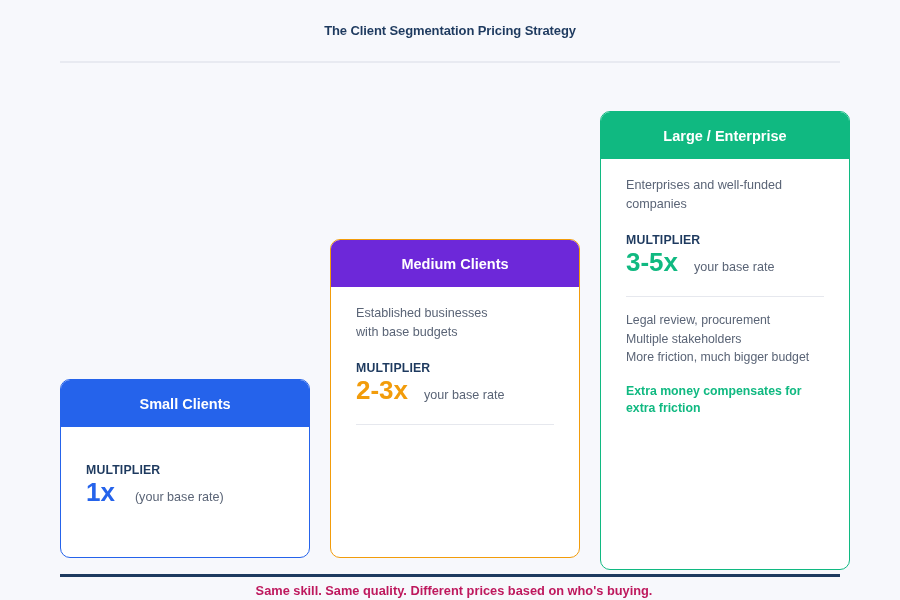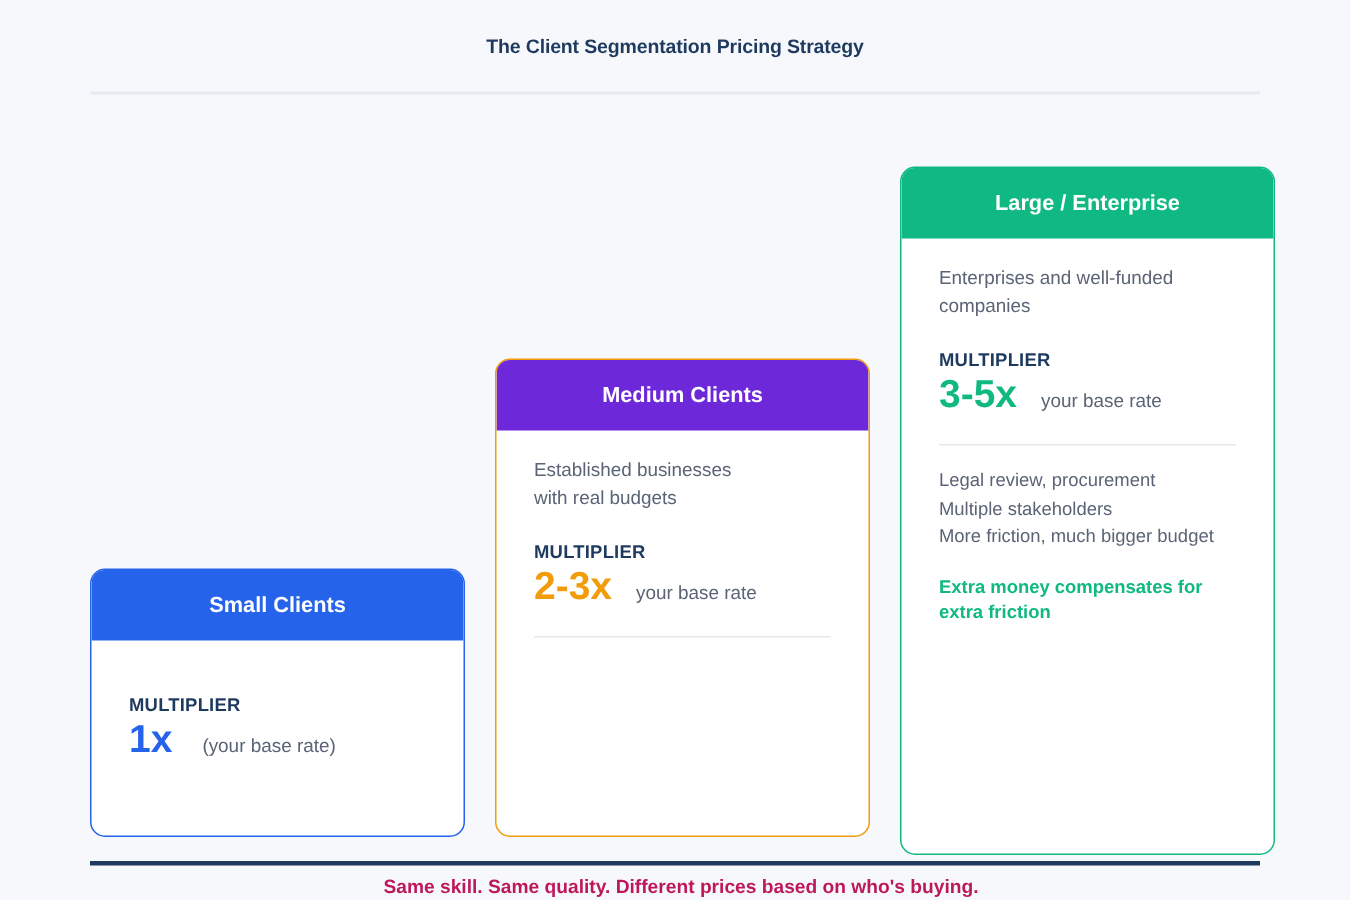--- a/index.html
+++ b/index.html
@@ -196,21 +196,21 @@
       <span class="mult-value">1x</span>
       <span class="mult-note">(your base rate)</span>
     </div>
   </div>
 </div>
 
 <div class="card" id="card-medium">
   <div class="card-header">Medium Clients</div>
   <div class="card-body">
     <div class="desc">Established businesses
-with real budgets</div>
+with base budgets</div>
     <div class="mult-label">MULTIPLIER</div>
     <div class="mult-row">
       <span class="mult-value">2-3x</span>
       <span class="mult-note">your base rate</span>
     </div>
     <div class="divider"></div>
   </div>
 </div>
 
 <div class="card" id="card-large">

